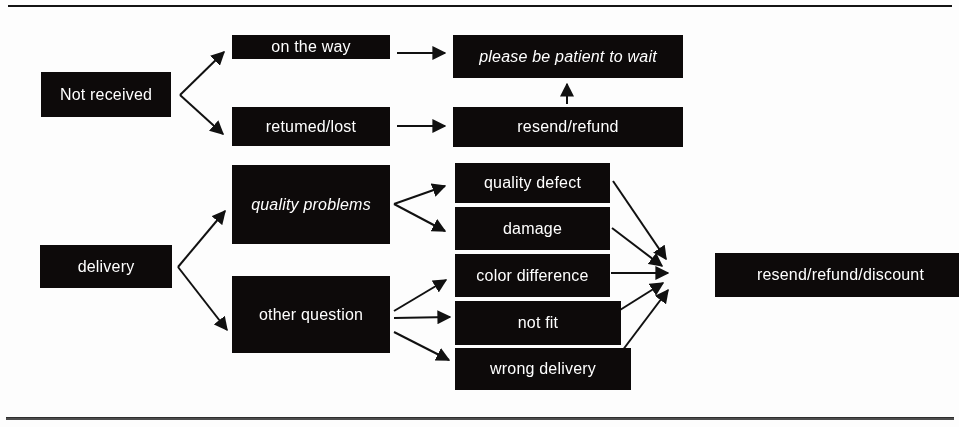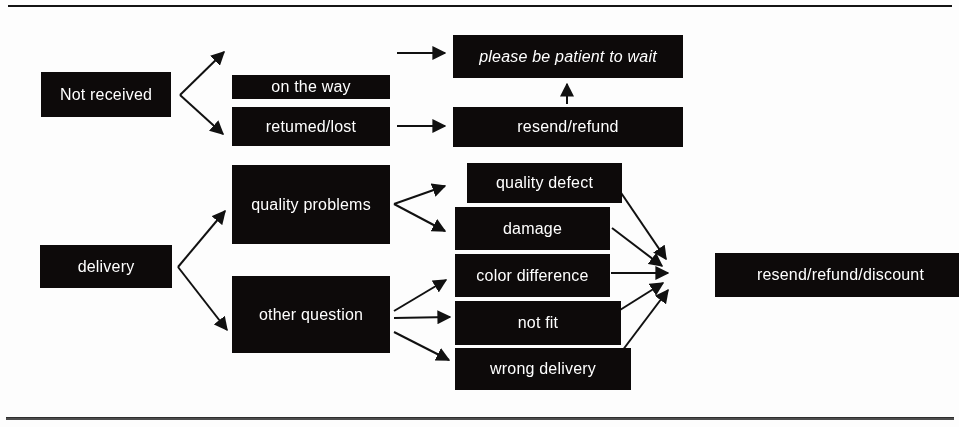--- a/index.html
+++ b/index.html
@@ -90,35 +90,35 @@
     <g>
         <line x1="612" y1="315" x2="663" y2="283" marker-end="url(#ah)"></line>
       </g>
     <g>
         <line x1="613" y1="363" x2="668" y2="290" marker-end="url(#ah)"></line>
       </g>
   </svg>
 
   <div class="node" style="left:41px; top:72px; width:130px; height:45px;">Not received</div>
 
-  <div class="node" style="left:232px; top:35px; width:158px; height:24px;margin-top:40px;">on the way</div>
+  <div class="node" style="left:232px; top:35px; width:158px; height:24px;">on the way</div>
 
   <div class="node" style="left:232px; top:107px; width:158px; height:39px;">retumed/lost</div>
 
   <div class="node" style="left:453px; top:35px; width:230px; height:43px;font-style:italic;">please be patient to wait</div>
 
   <div class="node" style="left:453px; top:107px; width:230px; height:40px;">resend/refund</div>
 
   <div class="node" style="left:40px; top:245px; width:132px; height:43px;">delivery</div>
 
-  <div class="node" style="left:232px; top:165px; width:158px; height:79px;">quality problems</div>
+  <div class="node" style="left:232px; top:165px; width:158px; height:79px;font-style:italic;">quality problems</div>
 
   <div class="node" style="left:232px; top:276px; width:158px; height:77px;">other question</div>
 
-  <div class="node" style="left:455px; top:163px; width:155px; height:40px;margin-left:12px;">quality defect</div>
+  <div class="node" style="left:455px; top:163px; width:155px; height:40px;">quality defect</div>
 
   <div class="node" style="left:455px; top:207px; width:155px; height:43px;">damage</div>
 
   <div class="node" style="left:455px; top:254px; width:155px; height:43px;">color difference</div>
 
   <div class="node" style="left:455px; top:301px; width:166px; height:44px;">not fit</div>
 
   <div class="node" style="left:455px; top:348px; width:176px; height:42px;">wrong delivery</div>
 
   <div class="node" style="left:683px; top:253px; width:251px; height:44px;margin-left:32px;">resend/refund/discount</div>

